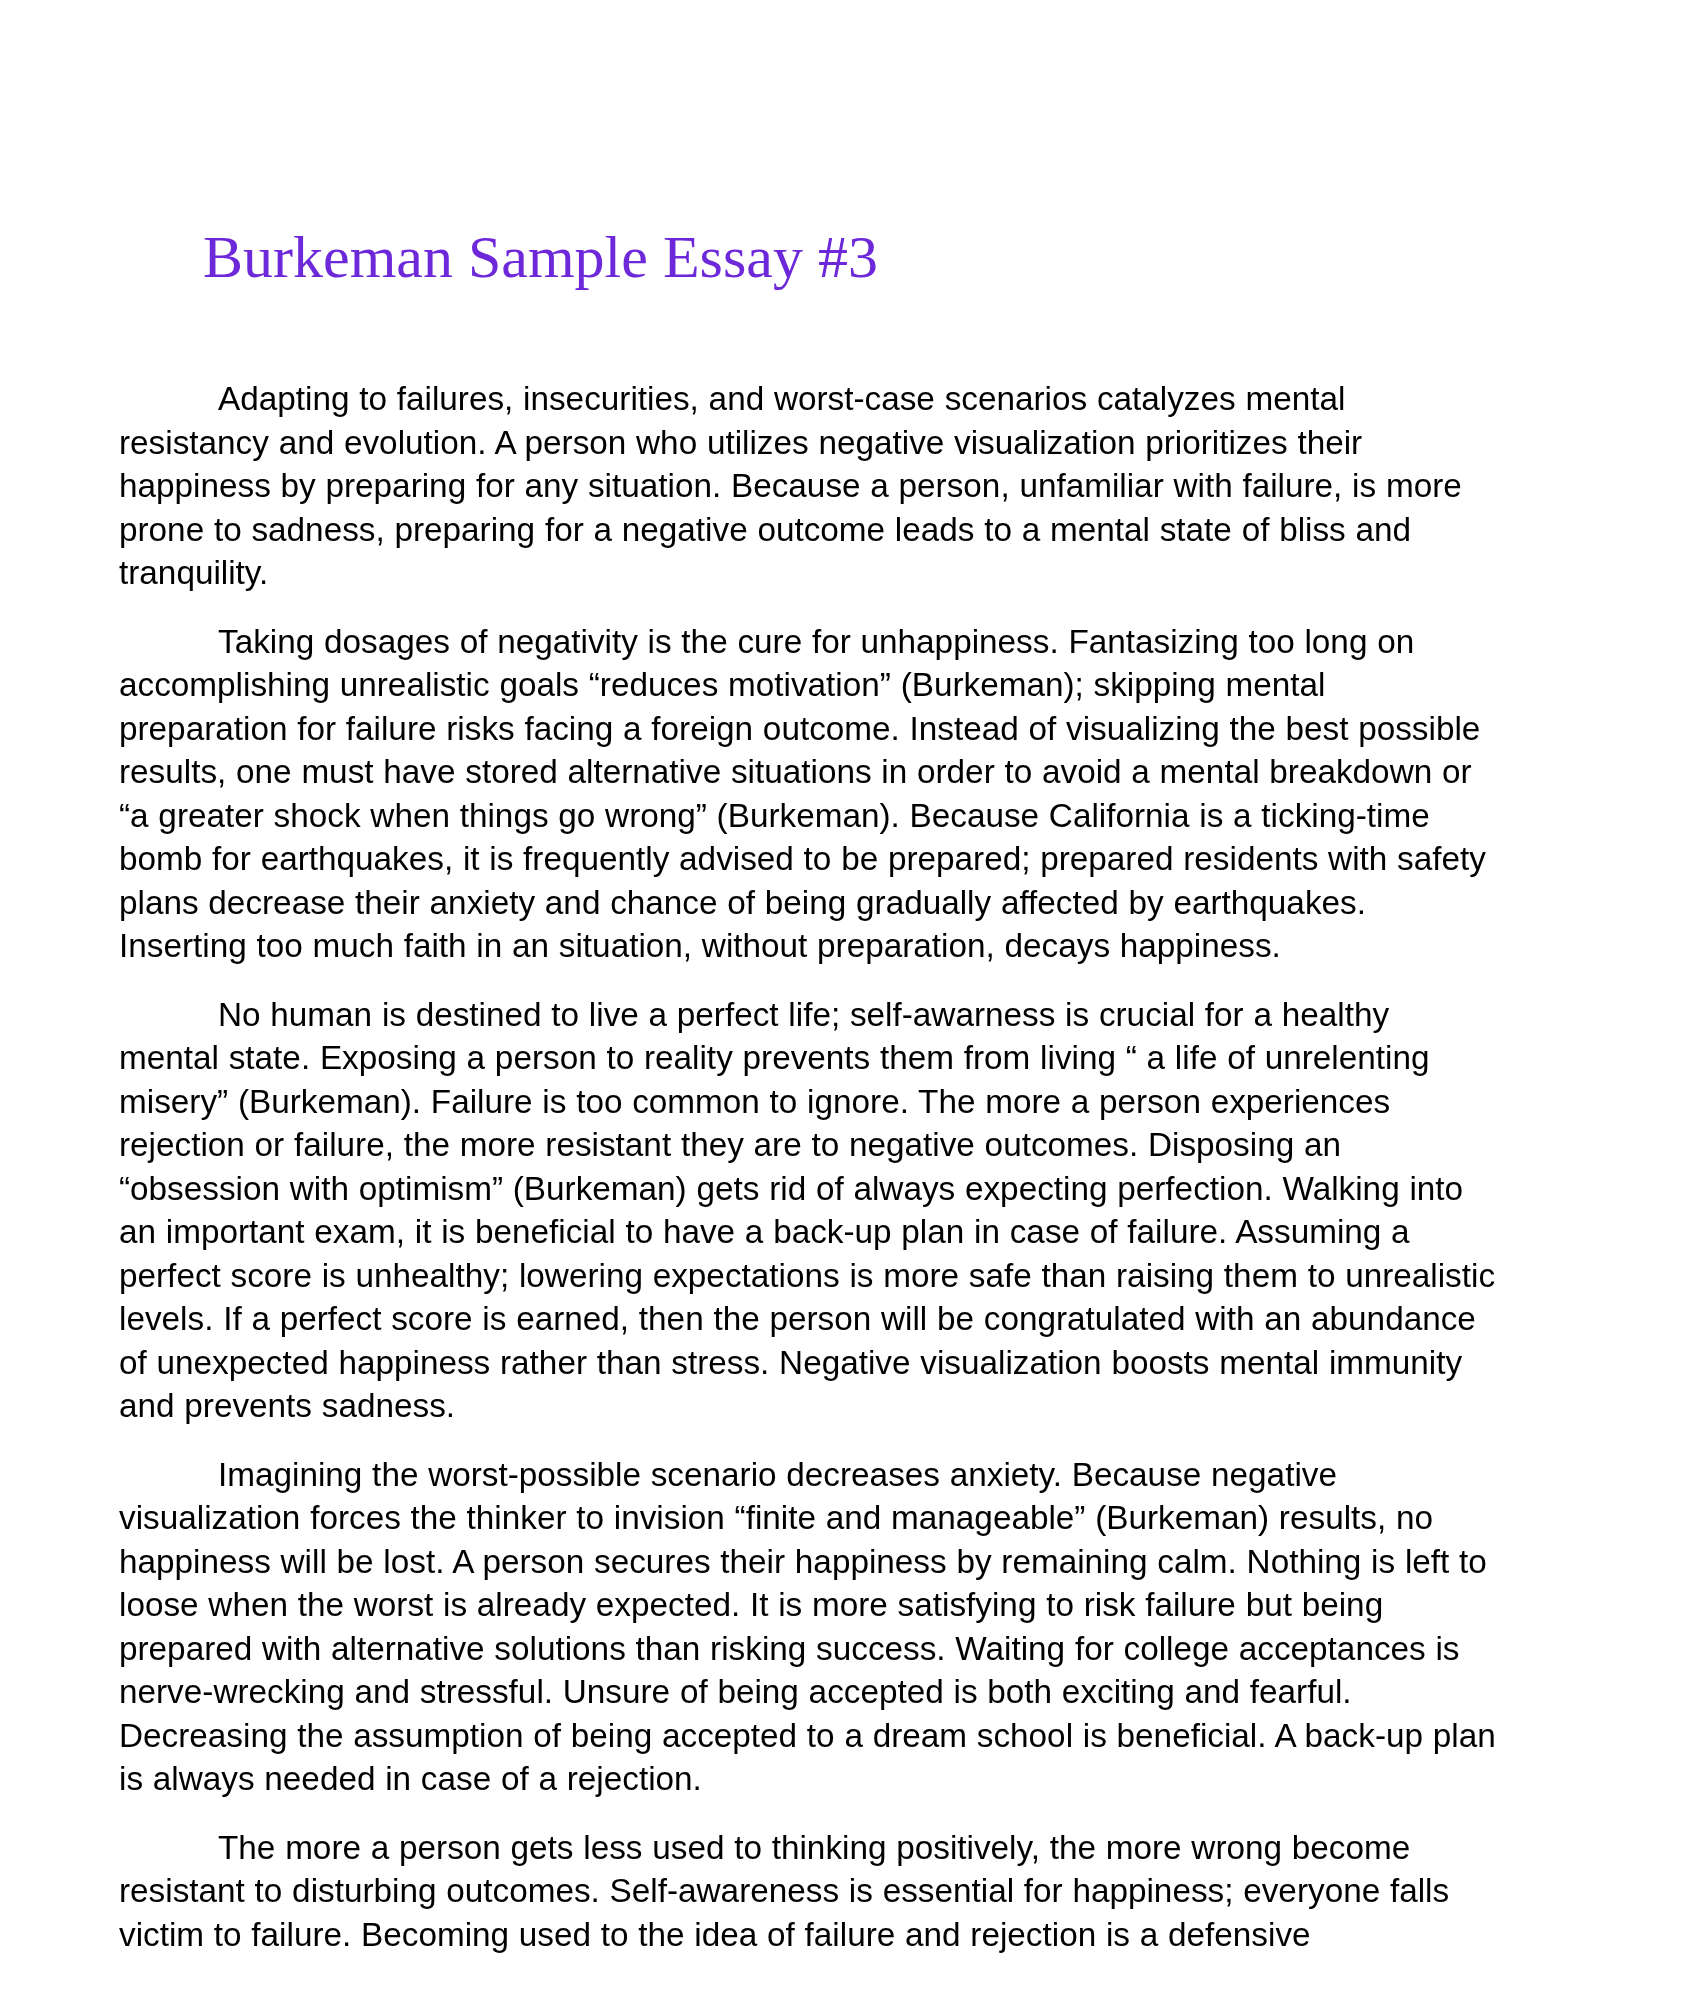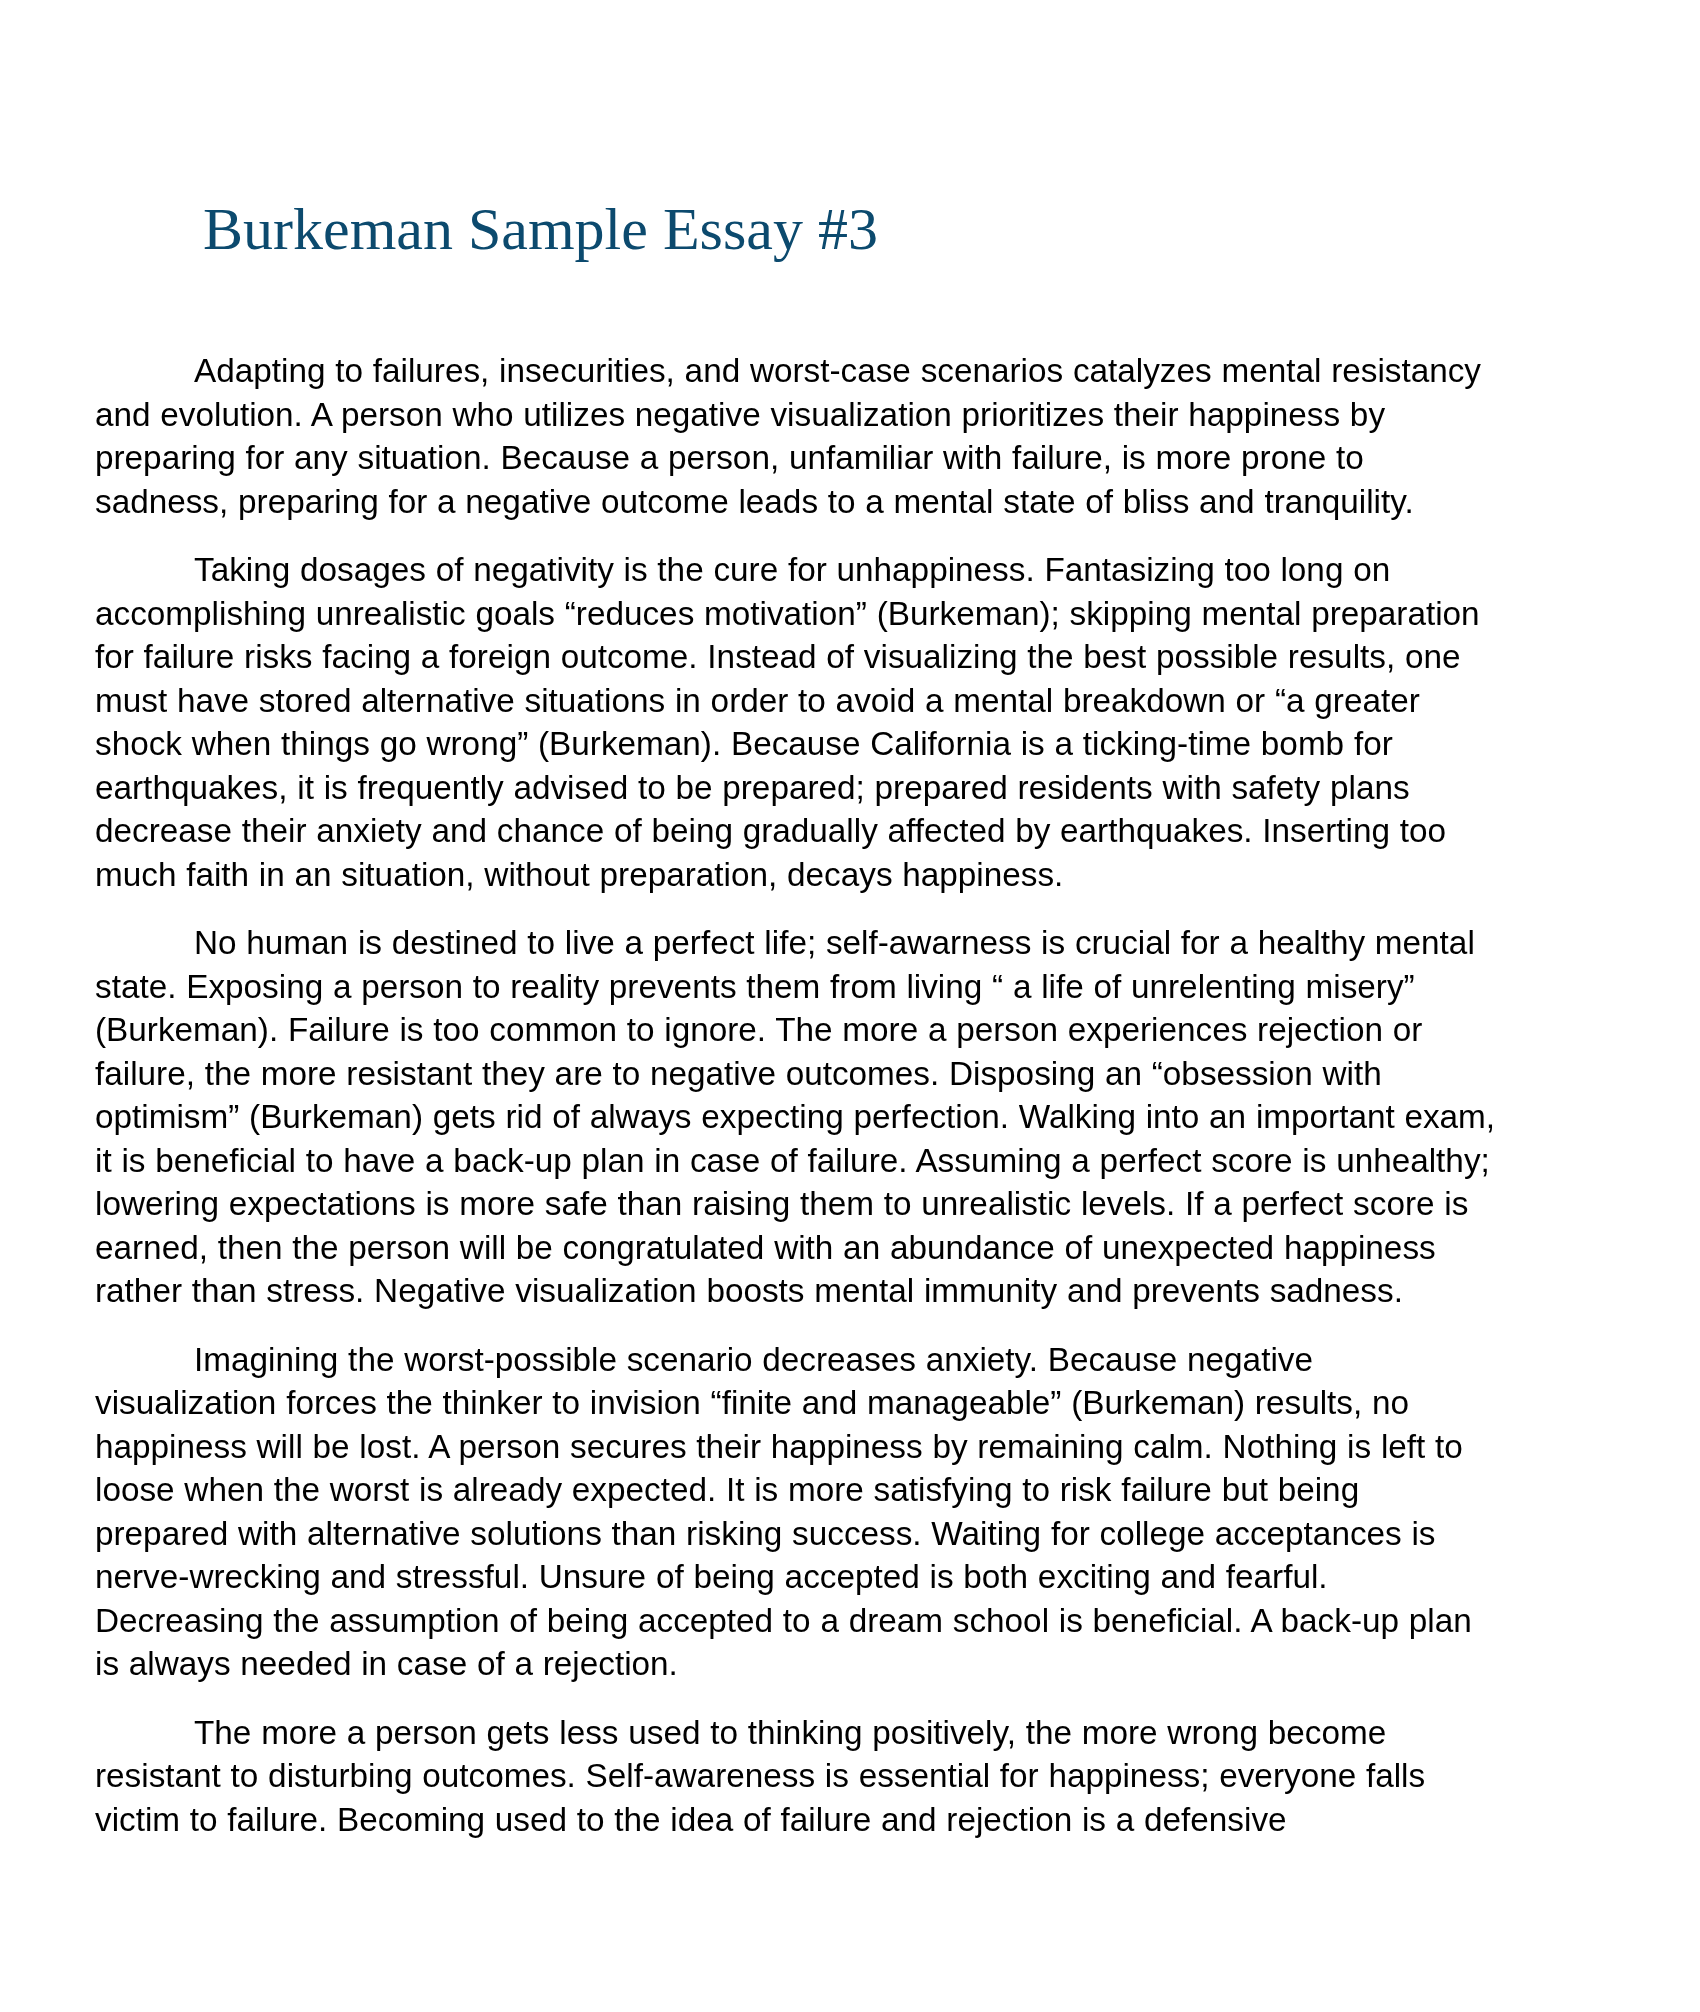--- a/index.html
+++ b/index.html
@@ -21,36 +21,36 @@
     margin: 0;
     padding: 193px 203px 0 203px;
     font-family: "Liberation Serif", serif;
     font-weight: 400;
     font-size: 60px;
     line-height: 1.2;
     letter-spacing: 0px;
     color: #1d4d61;
   }
   .essay {
-    padding: 84px 203px 0 95px;
+    padding: 84px 203px 0 119px;
   }
   .essay p {
     margin: 0 0 25px 0;
     font-size: 33.3px;
     line-height: 43.5px;
     text-indent: 99px;
     text-align: left;
     word-spacing: 0.5px;
   }
 </style>
 </head>
 <body>
 
 <div class="page" style="background: rgb(255, 255, 255); color: rgb(0, 0, 0);">
-  <h1 class="title" style="color: #0c4a6e;">Burkeman Sample Essay #3</h1>
+  <h1 class="title" style="color: #6d28d9; margin-top: 28px;">Burkeman Sample Essay #3</h1>
   <div class="essay">
     <p>Adapting to failures, insecurities, and worst-case scenarios catalyzes mental resistancy and evolution. A person who utilizes negative visualization prioritizes their happiness by preparing for any situation. Because a person, unfamiliar with failure, is more prone to sadness, preparing for a negative outcome leads to a mental state of bliss and tranquility.</p>
     <p>Taking dosages of negativity is the cure for unhappiness. Fantasizing too long on accomplishing unrealistic goals “reduces motivation” (Burkeman); skipping mental preparation for failure risks facing a foreign outcome. Instead of visualizing the best possible results, one must have stored alternative situations in order to avoid a mental breakdown or “a greater shock when things go wrong” (Burkeman). Because California is a ticking-time bomb for earthquakes, it is frequently advised to be prepared; prepared residents with safety plans decrease their anxiety and chance of being gradually affected by earthquakes. Inserting too much faith in an situation, without preparation, decays happiness.</p>
     <p>No human is destined to live a perfect life; self-awarness is crucial for a healthy mental state. Exposing a person to reality prevents them from living “ a life of unrelenting misery” (Burkeman). Failure is too common to ignore. The more a person experiences rejection or failure, the more resistant they are to negative outcomes. Disposing an “obsession with optimism” (Burkeman) gets rid of always expecting perfection. Walking into an important exam, it is beneficial to have a back-up plan in case of failure. Assuming a perfect score is unhealthy; lowering expectations is more safe than raising them to unrealistic levels. If a perfect score is earned, then the person will be congratulated with an abundance of unexpected happiness rather than stress. Negative visualization boosts mental immunity and prevents sadness.</p>
     <p>Imagining the worst-possible scenario decreases anxiety. Because negative visualization forces the thinker to invision “finite and manageable” (Burkeman) results, no happiness will be lost. A person secures their happiness by remaining calm. Nothing is left to loose when the worst is already expected. It is more satisfying to risk failure but being prepared with alternative solutions than risking success. Waiting for college acceptances is nerve-wrecking and stressful. Unsure of being accepted is both exciting and fearful. Decreasing the assumption of being accepted to a dream school is beneficial. A back-up plan is always needed in case of a rejection.</p>
     <p>The more a person gets less used to thinking positively, the more wrong become resistant to disturbing outcomes. Self-awareness is essential for happiness; everyone falls victim to failure. Becoming used to the idea of failure and rejection is a defensive</p>
   </div>
 </div>
 
 </body></html>

